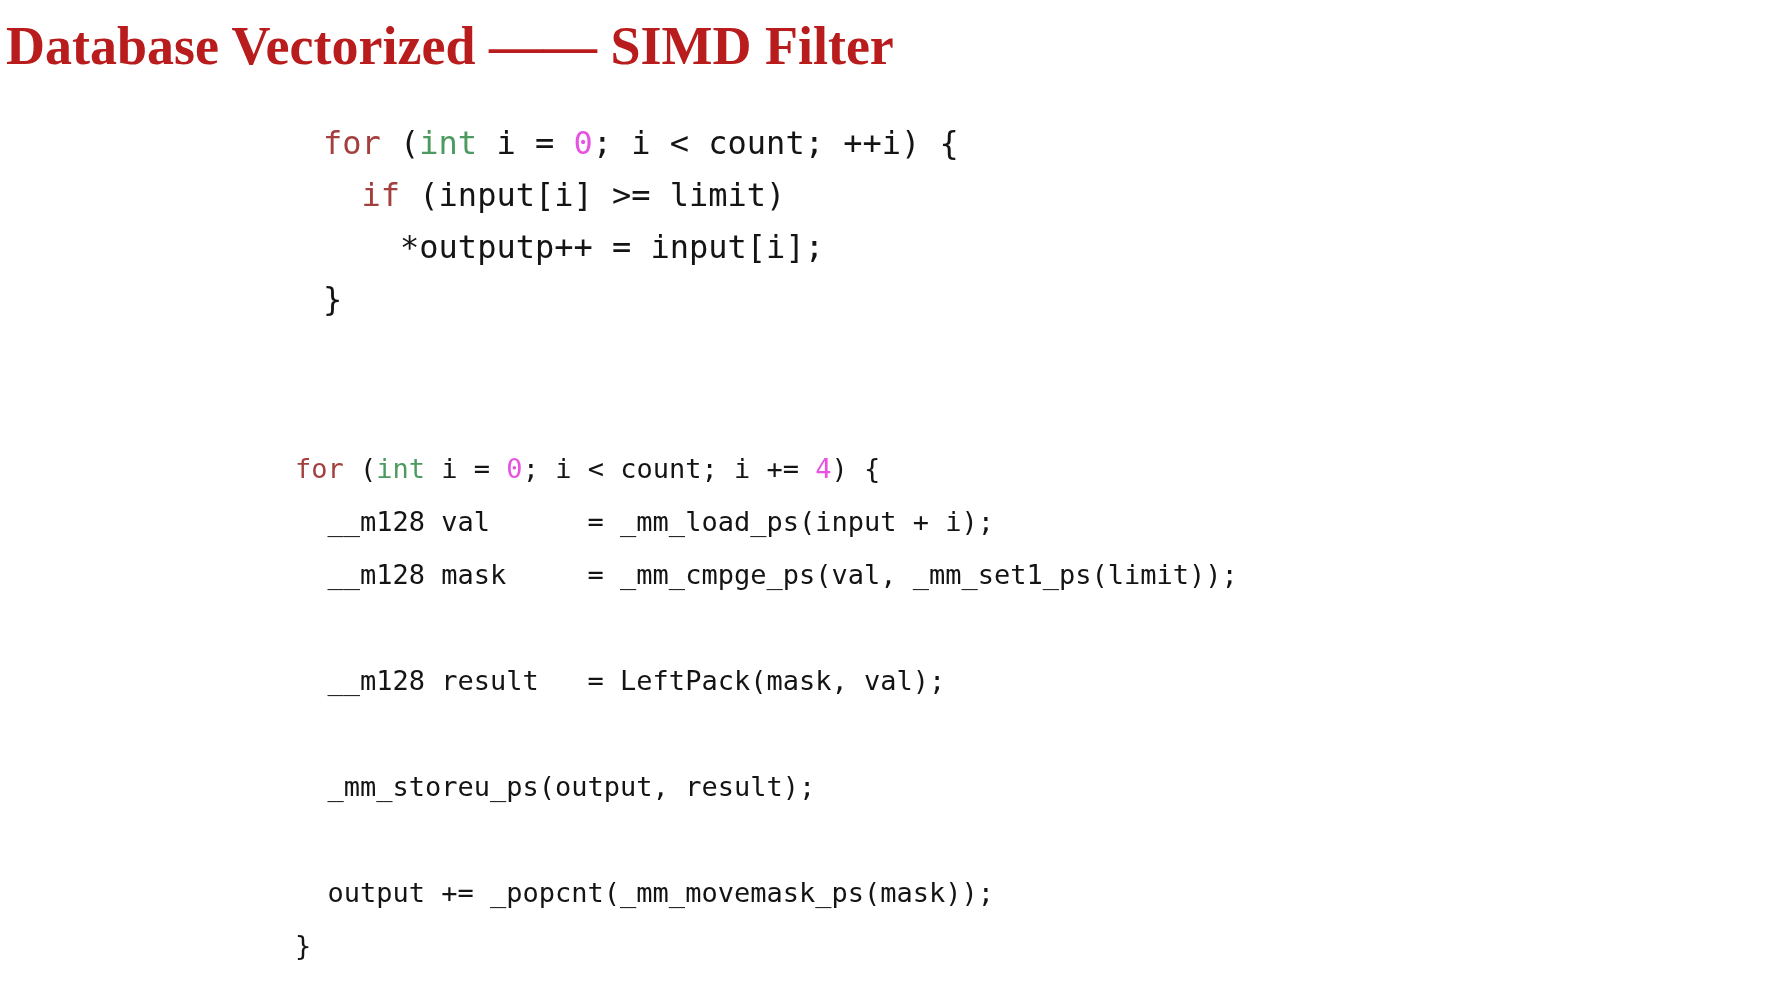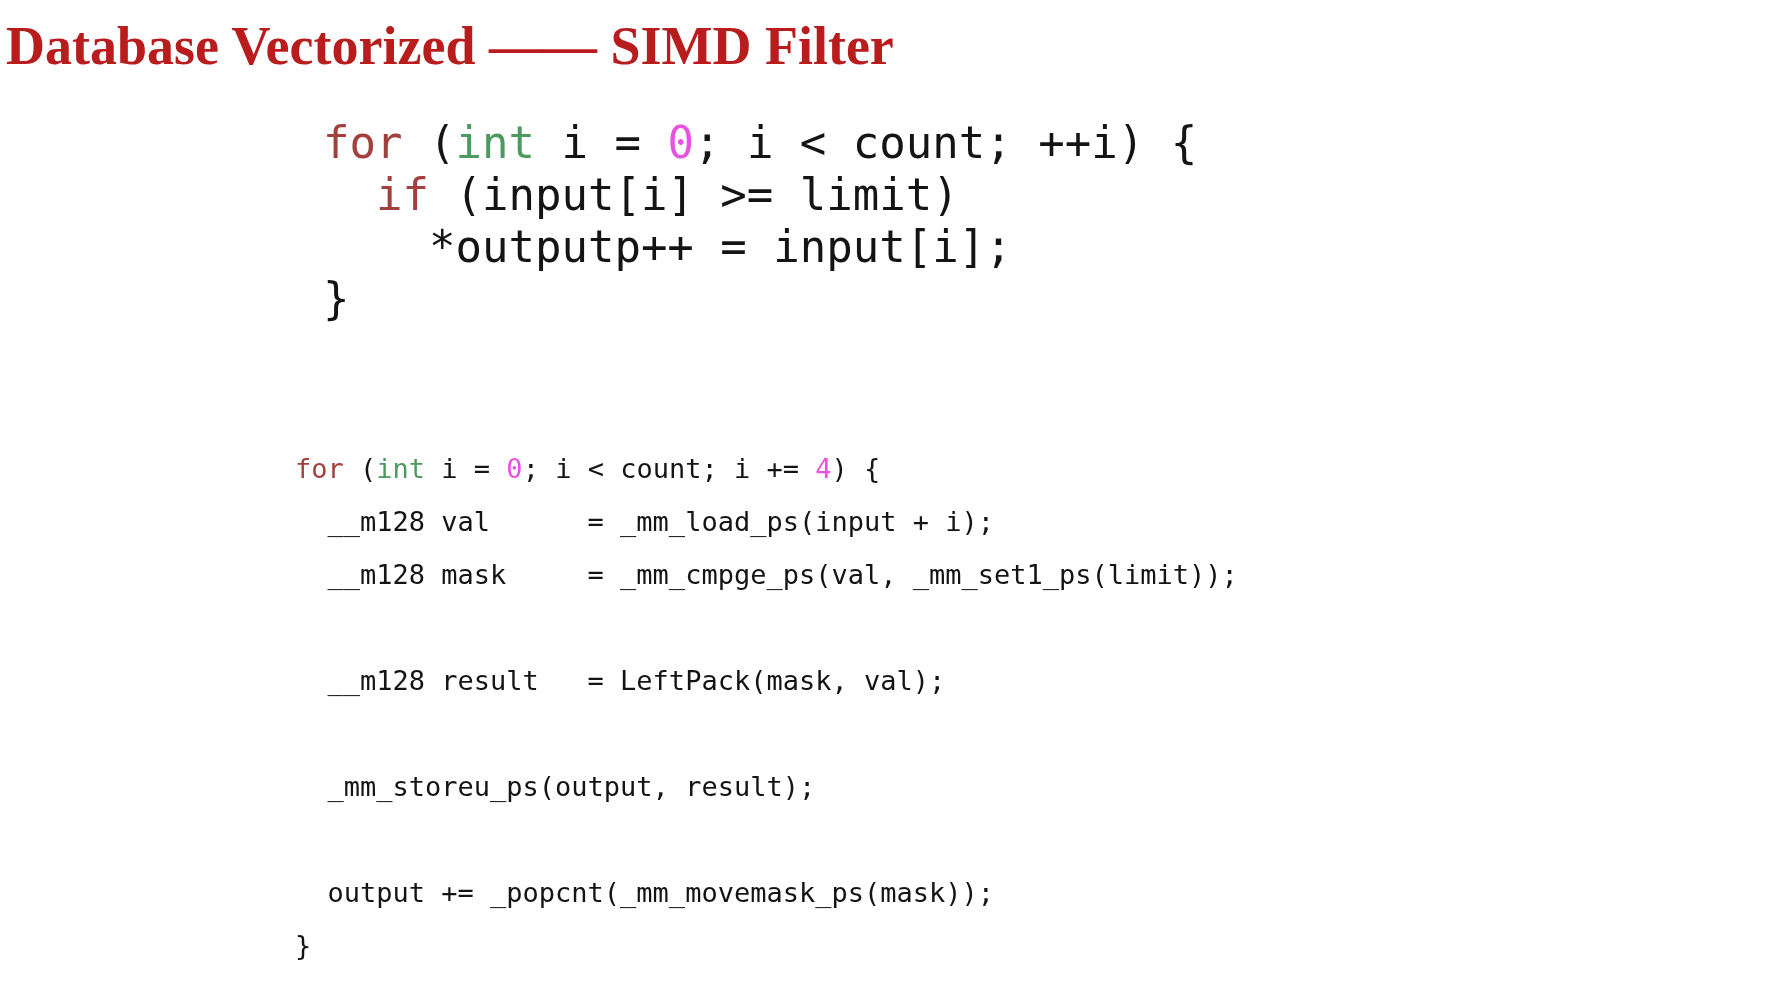--- a/index.html
+++ b/index.html
@@ -30,21 +30,21 @@
   .code-block {
     position: absolute;
     margin: 0;
     font-family: "DejaVu Sans Mono", "Liberation Mono", monospace;
     white-space: pre;
     font-weight: 500;
   }
   .code-block-scalar {
     left: 323px;
     top: 117px;
-    font-size: 44px;
+    font-size: 32px;
     line-height: 52px;
   }
   .code-block-simd {
     left: 295px;
     top: 442px;
     font-size: 27px;
     line-height: 53px;
   }
   .code-line {
     white-space: pre;

